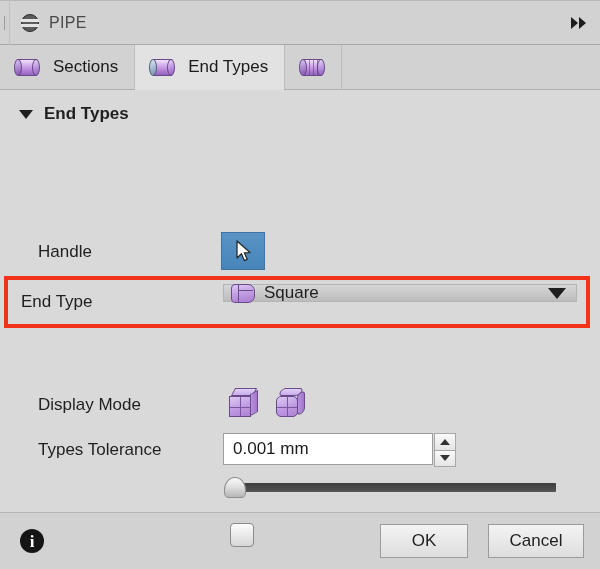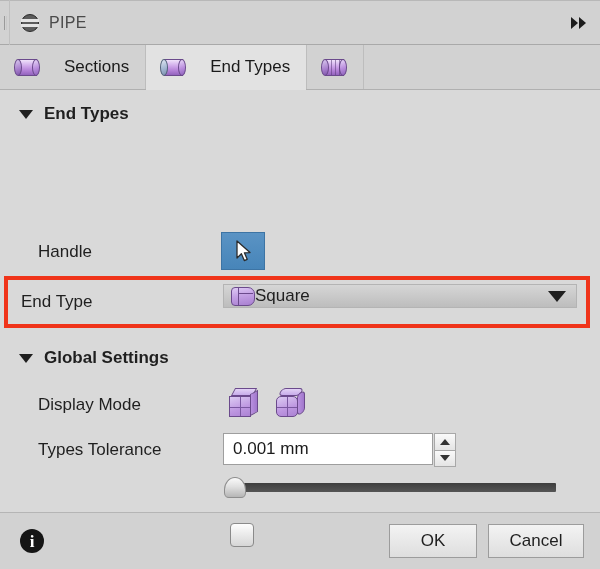--- a/index.html
+++ b/index.html
@@ -97,21 +97,21 @@
     display: flex;
     align-items: flex-end;
     border-bottom: 1px solid #b0b0b0;
     box-sizing: border-box;
     flex: none;
   }
   .tab {
     height: 44px;
     display: flex;
     align-items: center;
-    gap: 24px;
+    gap: 13px;
     padding: 0 16px 0 14px;
     box-sizing: border-box;
     font-size: 17px;
     color: #1b1b1b;
     background: #d2d2d2;
     border-right: 1px solid #bdbdbd;
     position: relative;
   }
   .tab.active {
     background: #e2e2e2;
@@ -242,27 +242,28 @@
     left: 0; top: 186px;
     width: 600px; height: 52px;
     display: flex;
     align-items: center;
     box-sizing: border-box;
     padding-left: 21px;
   }
   .combo {
     position: absolute;
     left: 223px; top: 194px;
-    width: 354px; height: 24px;
+    width: 354px; height: 18px;
     background: linear-gradient(180deg,#d6d6d6,#bdbdbd);
     border: 1px solid #b4b4b4;
     box-sizing: border-box;
     display: flex;
     align-items: center;
     padding: 0 10px 0 7px;
+    gap: 9px;
   }
   .combo-label {
     font-size: 17px;
     color: #1f1f1f;
     flex: 1;
   }
   .combo-arrow {
     width: 0; height: 0;
     border-left: 9px solid transparent;
     border-right: 9px solid transparent;
@@ -443,21 +444,21 @@
     min-width: 88px;
     padding: 16px 14px;
     background: linear-gradient(180deg,#f3f3f3,#dedede);
     border: 1px solid #9c9c9c;
     box-sizing: border-box;
     font-size: 17px;
     color: #1f1f1f;
     font-family: "Liberation Sans", sans-serif;
     display: flex; align-items: center; justify-content: center;
   }
-  .btn + .btn { margin-left: 11px; }
+  .btn + .btn { margin-left: 20px; }
   .btn.cancel { min-width: 96px; }
 </style>
 </head>
 <body>
 
 <div class="dialog">
 
   <div class="titlebar">
     <div class="grip">
         <span></span>
@@ -528,24 +529,20 @@
       <span class="sq-ico">
         <span class="face"></span>
           <span class="edge"></span>
           <span class="top"></span>
       </span>
       <span class="combo-label">Square</span>
       <span class="combo-arrow"></span>
     </div>
     <div class="redbox"></div>
 
-    <div class="section-head" style="position:absolute; left:0; top:258px;">
-      <span class="caret"></span>
-      <span>Global Settings</span>
-    </div>
 
     <div class="row" style="position:absolute; left:0; top:303px; height:24px;">
       <span class="row-label">Display Mode</span>
     </div>
     <div style="position:absolute; left:228px; top:298px; display:flex; gap:17px;">
       <span class="cube">
         <span class="c-top"></span>
           <span class="c-side"></span>
         <span class="c-front">
             <span class="v"></span>

